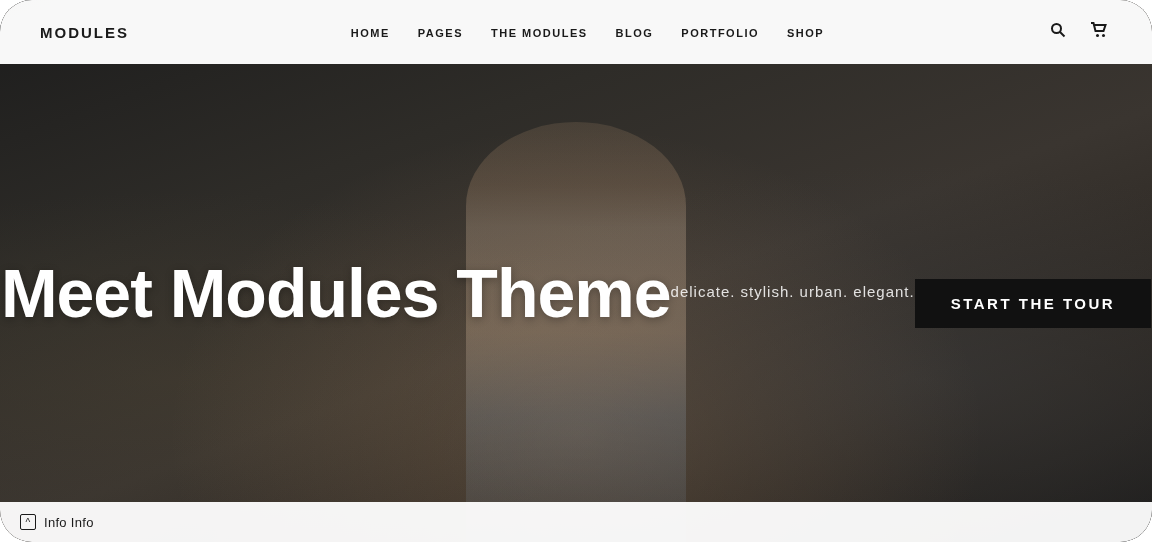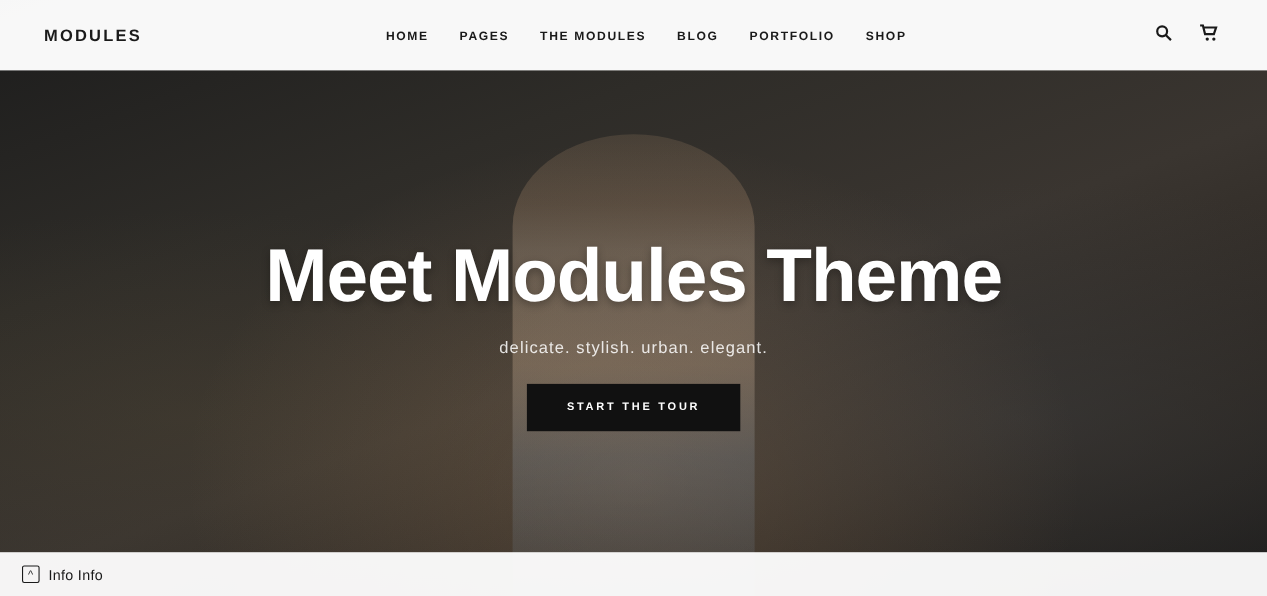--- a/index.html
+++ b/index.html
@@ -16,20 +16,21 @@
     .hero {
       width: 100%;
       height: 100%;
       position: relative;
       background: 
         linear-gradient(rgba(30,30,30,0.55), rgba(30,30,30,0.55)),
         
         radial-gradient(ellipse at 30% 60%, #3a3a3a 0%, #1a1a1a 40%, #2d2d2d 100%);
       background-color: #2a2a2a;
       overflow: hidden;
+      border-radius: 32px;
     }
 
     
     .hero-bg-layer {
       position: absolute;
       inset: 0;
       background:
         
         radial-gradient(ellipse at 50% 80%, rgba(180,140,100,0.25) 0%, transparent 50%),
         
@@ -113,21 +114,21 @@
       color: #1a1a1a;
       font-size: 16px;
       padding: 4px;
     }
 
     
     .hero-content {
       position: absolute;
       inset: 0;
       display: flex;
-      flex-direction: column;
+      flex-direction: row;
       align-items: center;
       justify-content: center;
       text-align: center;
       z-index: 5;
       padding-top: 64px;
     }
 
     .hero-title {
       font-size: 68px;
       font-weight: 700;
@@ -144,21 +145,21 @@
       letter-spacing: 1px;
       margin-bottom: 24px;
       font-weight: 300;
     }
 
     .cta-button {
       background: #111111;
       color: #ffffff;
       border: none;
       padding: 16px 36px;
-      font-size: 10px;
+      font-size: 15px;
       font-weight: 700;
       letter-spacing: 2.5px;
       text-transform: uppercase;
       cursor: pointer;
       transition: background 0.2s;
       text-align: right;
     }
 
     
     .view-info-bar {

